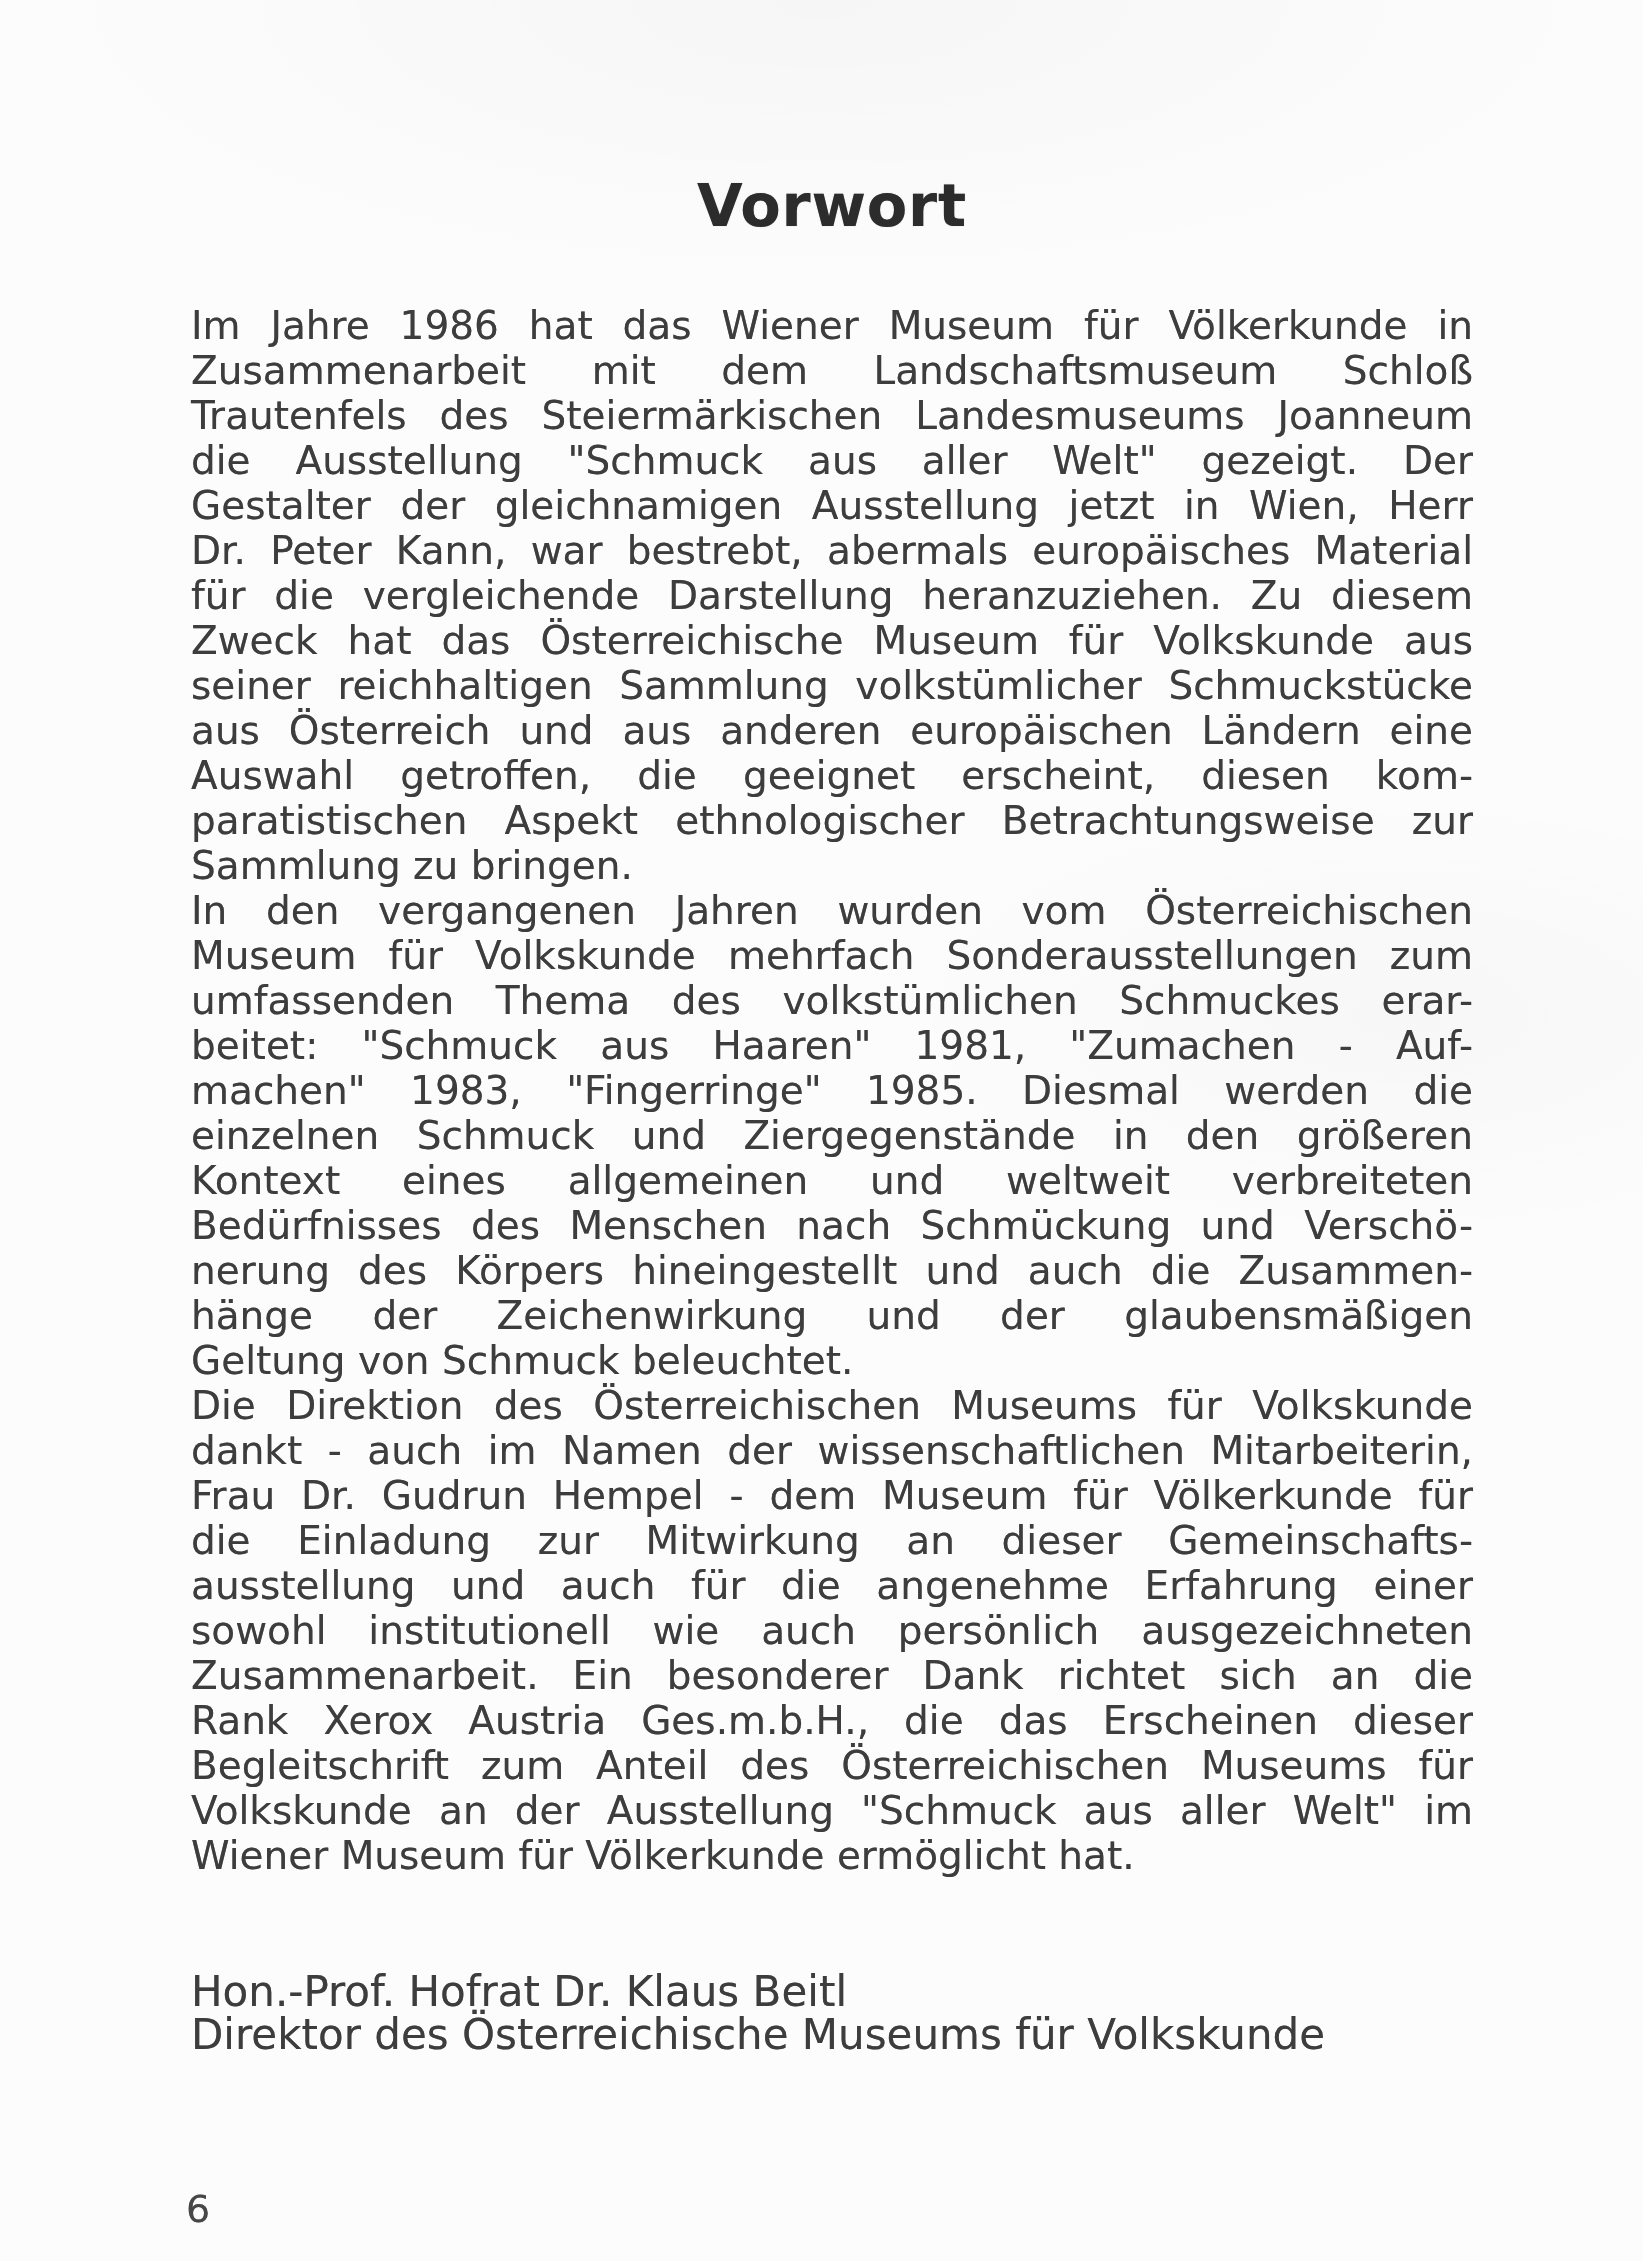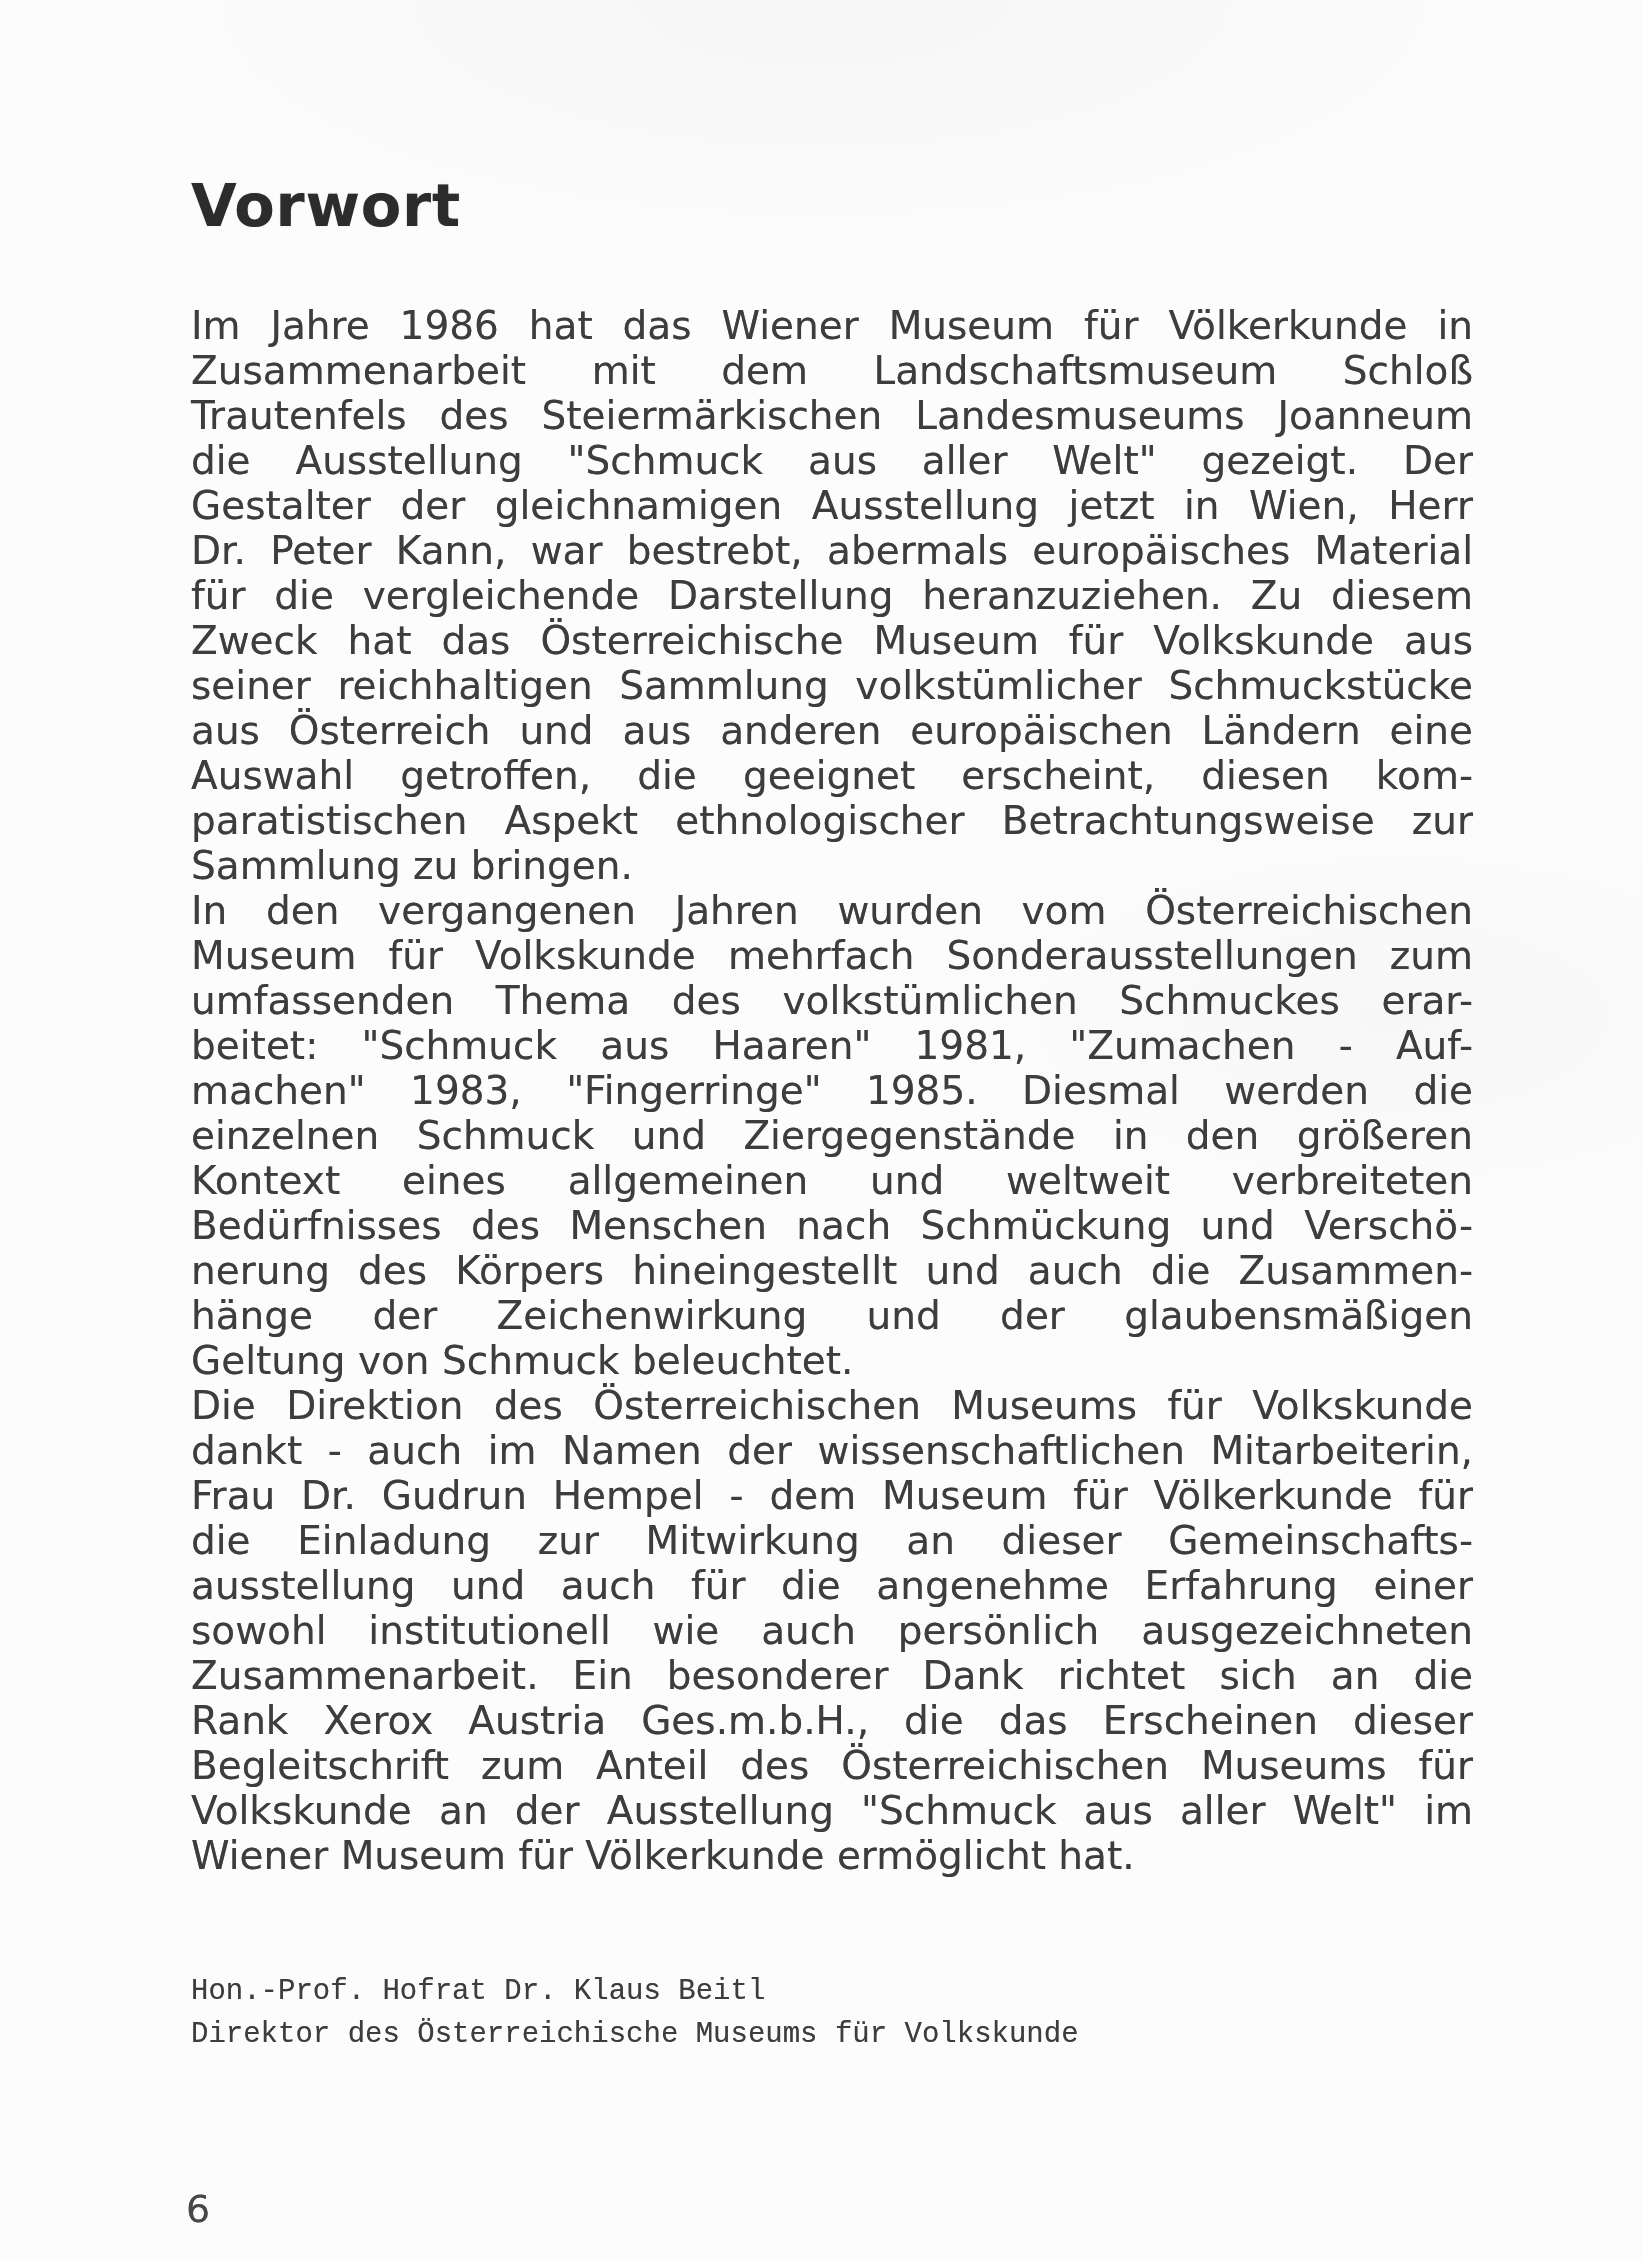--- a/index.html
+++ b/index.html
@@ -22,21 +22,21 @@
     color: var(--ink, #3d3d3d);
   }
   .content {
     position: absolute;
     left: 191px;
     top: 0;
     width: 1282px;
   }
   .title {
     margin: 169px 0 0 0;
-    text-align: left;
+    text-align: center;
     font-size: 59px;
     line-height: 74px;
     font-weight: bold;
     color: #2c2c2c;
     letter-spacing: 0.8px;
     text-shadow: 0 0 0.8px rgba(40,40,40,0.45);
   }
   .body-text {
     margin-top: 60px;
     font-size: 39px;
@@ -49,24 +49,23 @@
     text-align-last: justify;
     text-justify: inter-word;
   }
   .line.l {
     text-align: left;
     text-align-last: left;
   }
   .signature {
     margin-top: 92px;
     text-align: right;
-    font-size: 29px;
+    font-size: 42px;
     line-height: 43px;
     text-shadow: 0 0 0.6px rgba(55,55,55,0.55);
-    font-family: Liberation Mono, monospace;
   }
   .page-number {
     position: absolute;
     left: 186px;
     top: 2190px;
     font-size: 38px;
     line-height: 38px;
     color: #474747;
     text-shadow: 0 0 0.6px rgba(55,55,55,0.5);
   }

